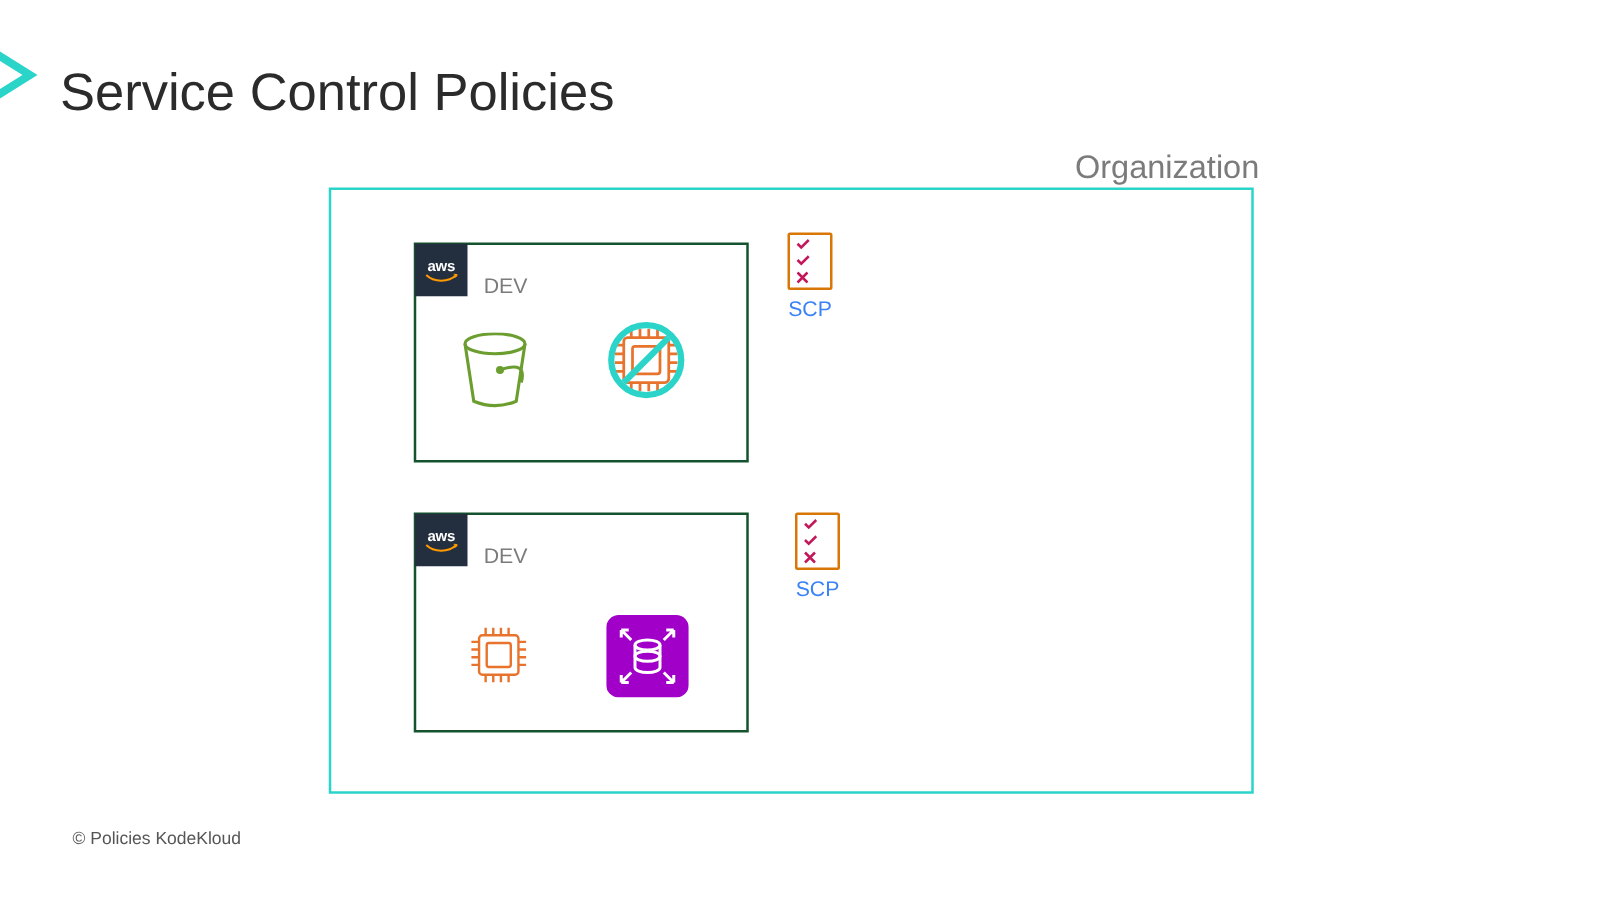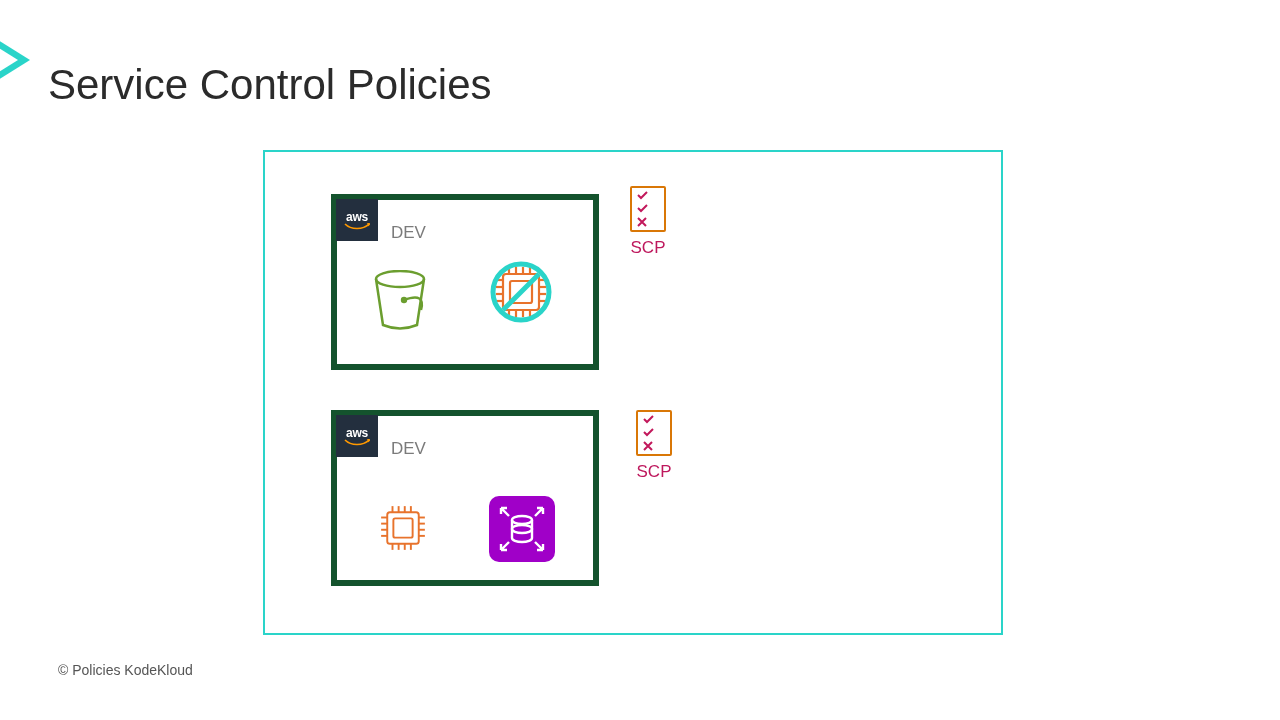--- a/index.html
+++ b/index.html
@@ -16,38 +16,38 @@
   }
   .accent-cut {
     position: absolute; left: -12px; top: 0; width: 0; height: 0;
     border-top: 25px solid transparent;
     border-bottom: 25px solid transparent;
     border-left: 40px solid #fff;
   }
 
   .title {
     position: absolute; top: 50px; left: 48px;
-    font-size: 42px; font-weight: 400; color: #2b2b2b; margin-top: 11px;
+    font-size: 42px; font-weight: 400; color: #2b2b2b;
   }
 
   .org-label {
     position: absolute; top: 118px; left: 860px;
     font-size: 26px; color: #7b7b7b;
   }
 
   .org-box {
     position: absolute; top: 150px; left: 263px;
     width: 740px; height: 485px;
     border: 2px solid #2ad4c9;
   }
 
   .account-box {
     position: absolute; left: 331px;
     width: 268px;
-    border: 6px solid #14532d;
+    border: 2px solid #14532d;
   }
   .account-box.a1 { top: 194px; height: 176px; }
   .account-box.a2 { top: 410px; height: 176px; }
 
   .aws-badge {
     position: absolute; top: -1px; left: -1px;
     width: 42px; height: 42px;
     background: #232f3e; color: #fff;
     display: flex; flex-direction: column; align-items: center; justify-content: center;
   }
@@ -69,39 +69,40 @@
   
   .scp-group { position: absolute; }
   .scp1 { top: 186px; left: 630px; }
   .scp2 { top: 410px; left: 636px; }
   .scp-icon {
     width: 36px; height: 46px; border: 2px solid #d97706;
     display: flex; flex-direction: column; justify-content: center; align-items: flex-start;
     padding: 4px 5px; gap: 4px; border-radius: 2px;
   }
   .scp-row { display: flex; align-items: center; gap: 3px; }
-  .scp-label { margin-top: 6px; font-size: 17px; color: #be185d; text-align: center; }
+  .scp-label { margin-top: 6px; font-size: 17px; color: #3b82f6; text-align: center; }
 
   .copyright {
     position: absolute; bottom: 42px; left: 58px;
     font-size: 14px; color: #555;
   }
 </style>
 </head>
 <body>
 
 <div class="slide">
 
   <div class="accent">
     <div class="accent-inner"></div>
     <div class="accent-cut"></div>
   </div>
 
   <h1 class="title">Service Control Policies</h1>
 
+  <div class="org-label">Organization</div>
 
   <div class="org-box">
 
     
     
   </div>
 
   <div class="account-box a1">
     <div class="aws-badge">
       <span class="t">aws</span>

